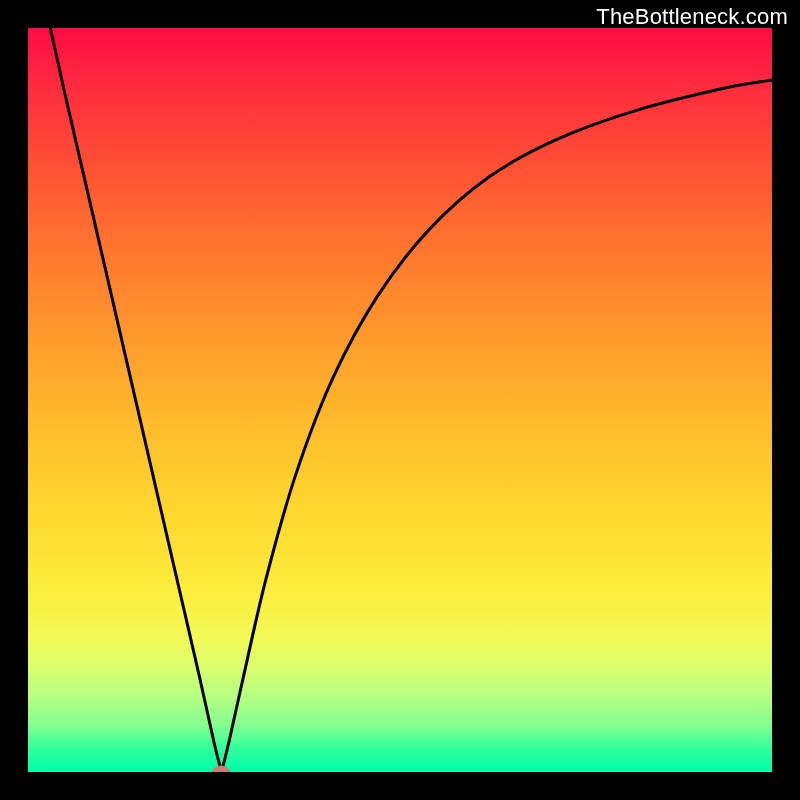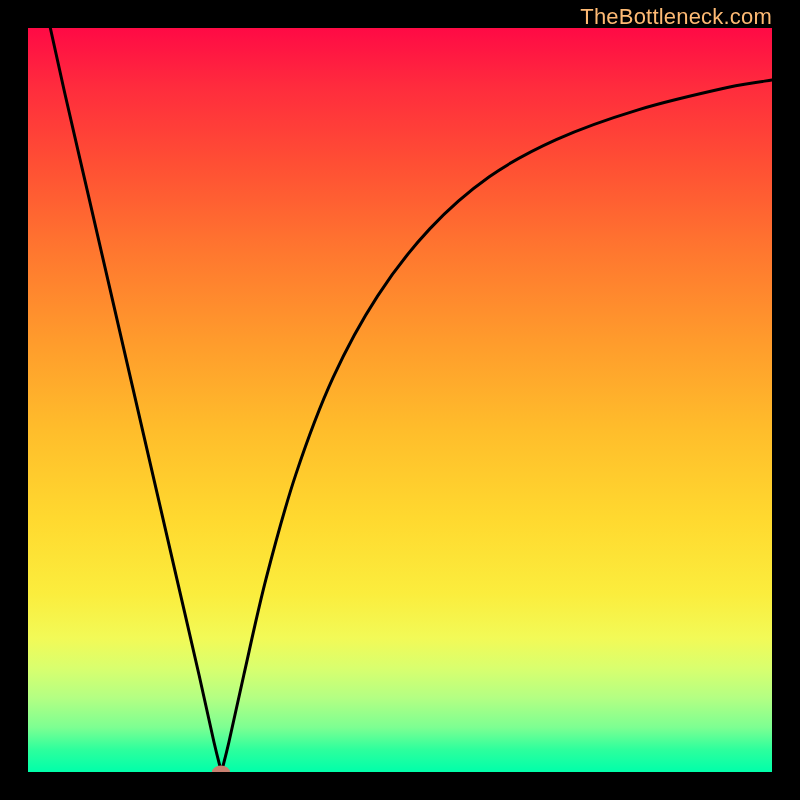--- a/index.html
+++ b/index.html
@@ -13,22 +13,22 @@
   }
   .frame {
     position: relative;
     width: 800px;
     height: 800px;
     background: #000;
   }
   .watermark {
     position: absolute;
     top: 4px;
-    right: 28px;
-    color: #fdba74;
+    right: 12px;
+    color: #ffffff;
     font-size: 22px;
     font-weight: 500;
     z-index: 10;
     letter-spacing: 0.2px;
   }
   .plot-area {
     position: absolute;
     left: 28px;
     top: 28px;
     width: 744px;

